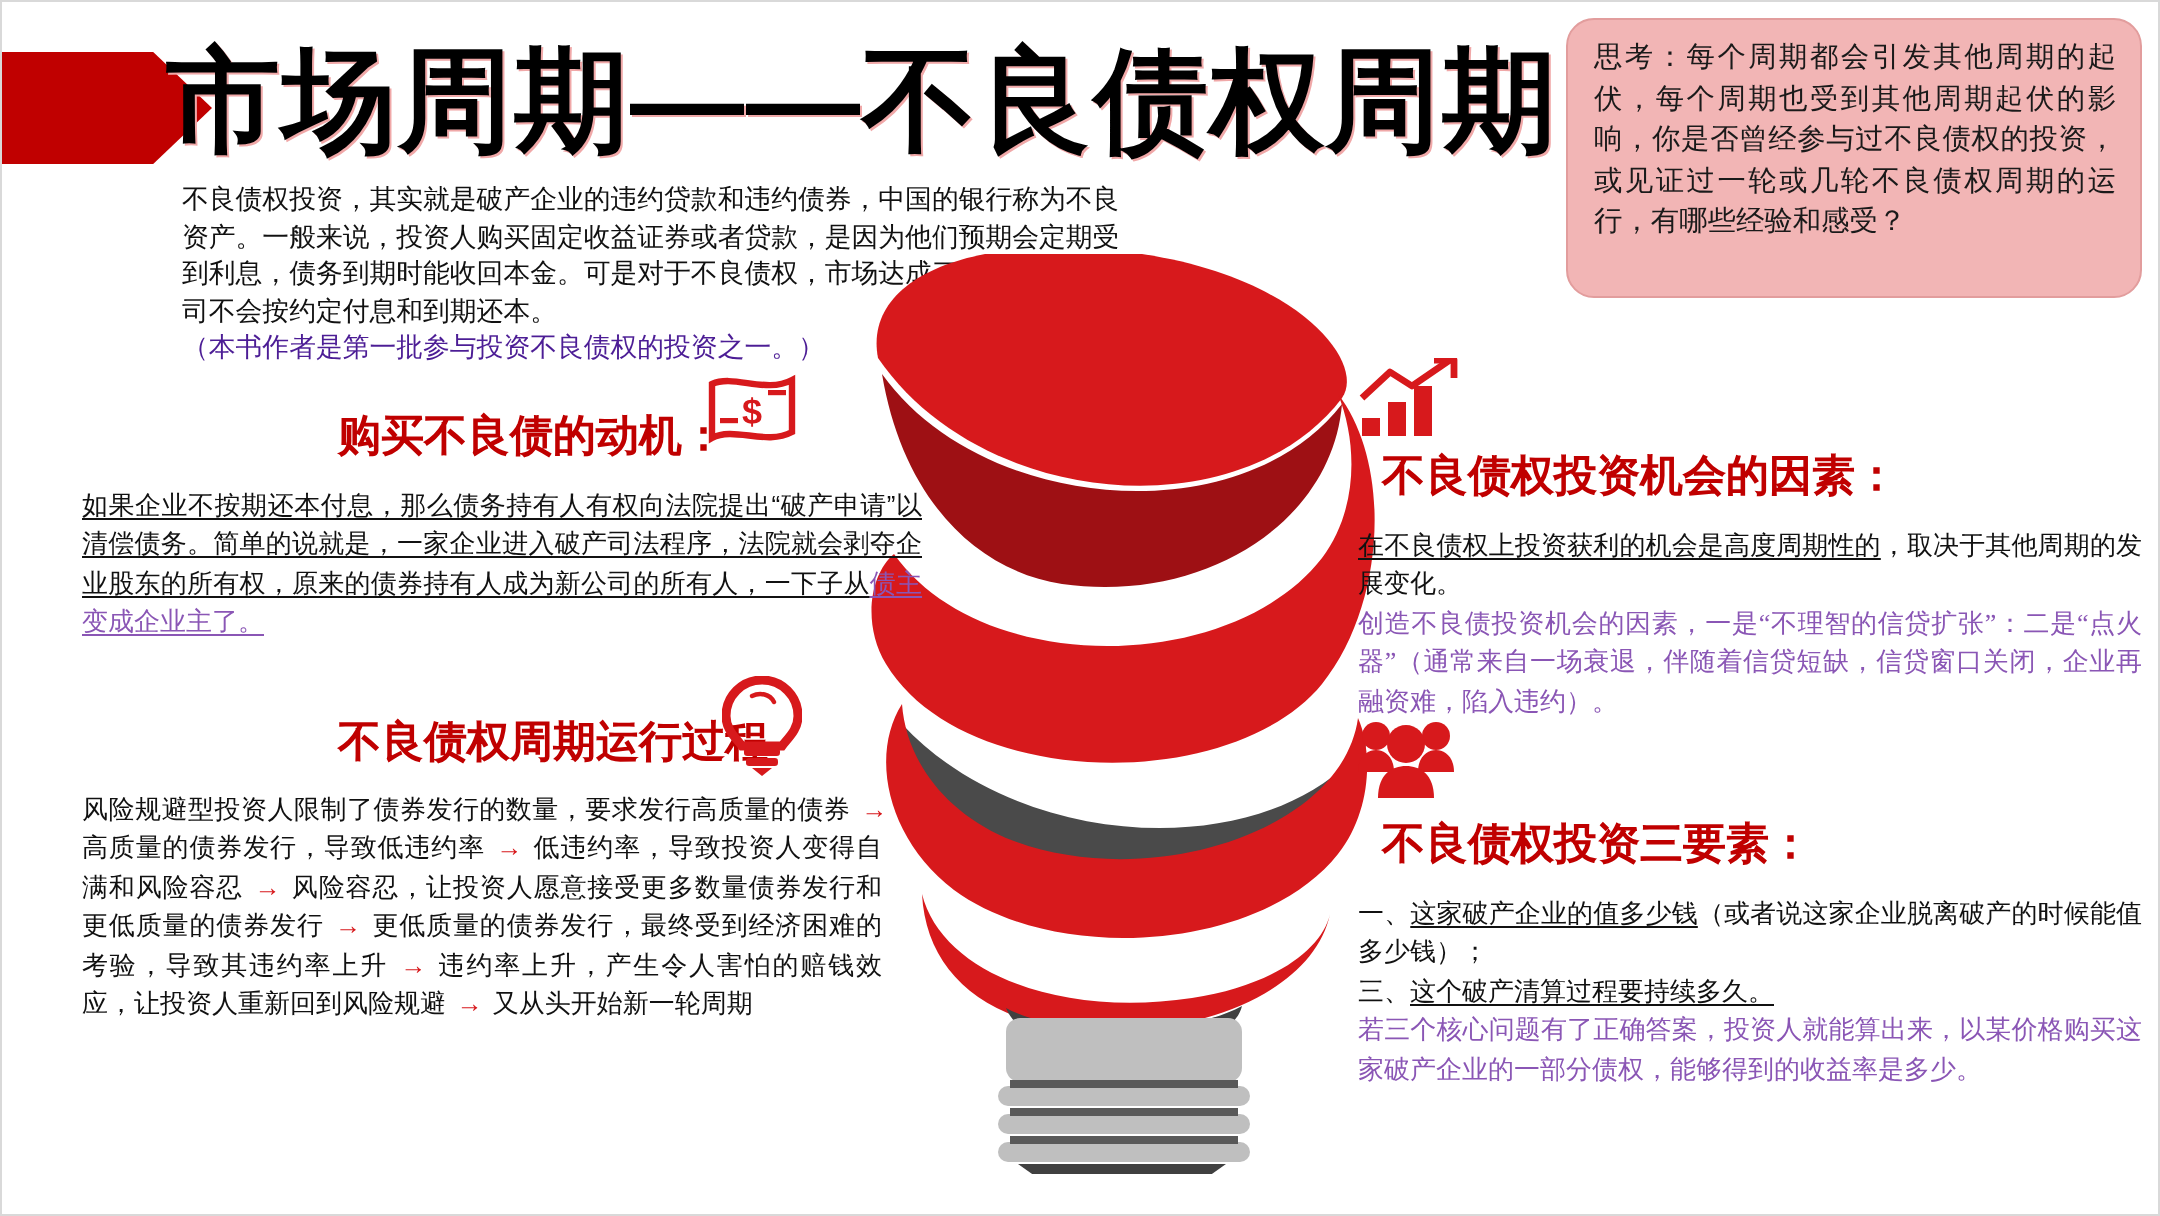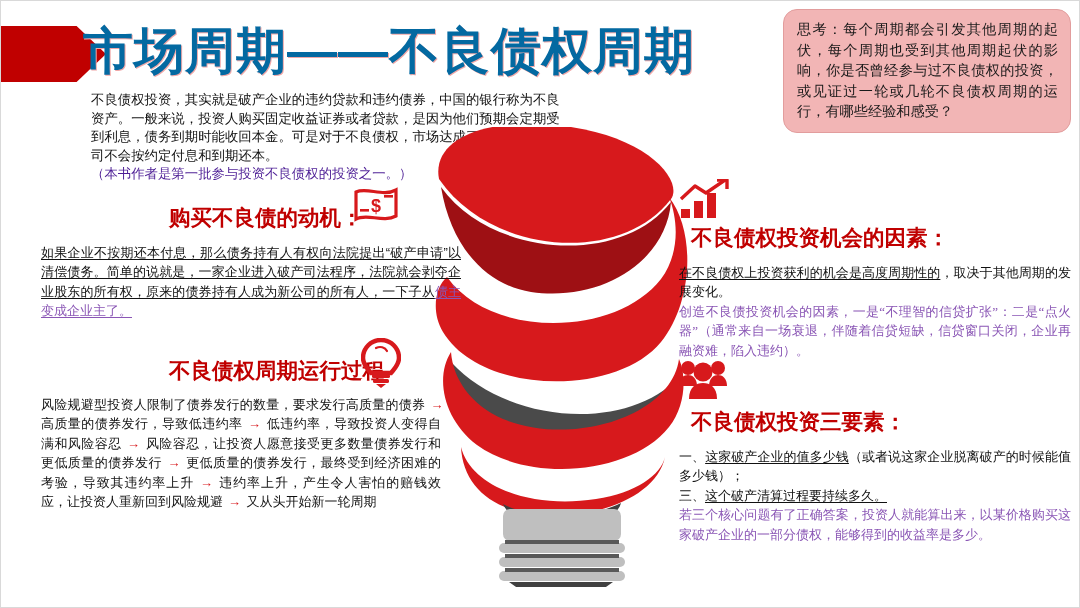--- a/index.html
+++ b/index.html
@@ -19,34 +19,34 @@
   }
 
   
   .title-arrow{
     position:absolute;left:0;top:25px;width:105px;height:56px;
     background:#C00000;
     clip-path:polygon(0 0,72% 0,100% 50%,72% 100%,0 100%);
   }
   .title-text{
     position:absolute;left:82px;top:17px;
-    font-size:50px;line-height:66px;font-weight:bold;
-    color:#0369a1;
+    font-size:57px;line-height:66px;font-weight:bold;
+    color:#000000;
     letter-spacing:1px;
     white-space:nowrap;
     text-shadow:1px 1px 0 #f0a8a8;
   }
 
   
   .callout{
     position:absolute;right:8px;top:8px;width:288px;
     background:#F2B5B5;
     border:1px solid #e29d9d;
     border-radius:14px;
-    padding:9px 12px 10px 13px;
+    padding:9px 12px 26px 13px;
     box-sizing:border-box;
     color:#1a1a1a;
     font-size:14.2px;line-height:20.5px;
     text-align:justify;
   }
 
   
   .intro{
     position:absolute;left:90px;top:90px;width:478px;
     font-size:13.4px;line-height:18.6px;color:#111;

